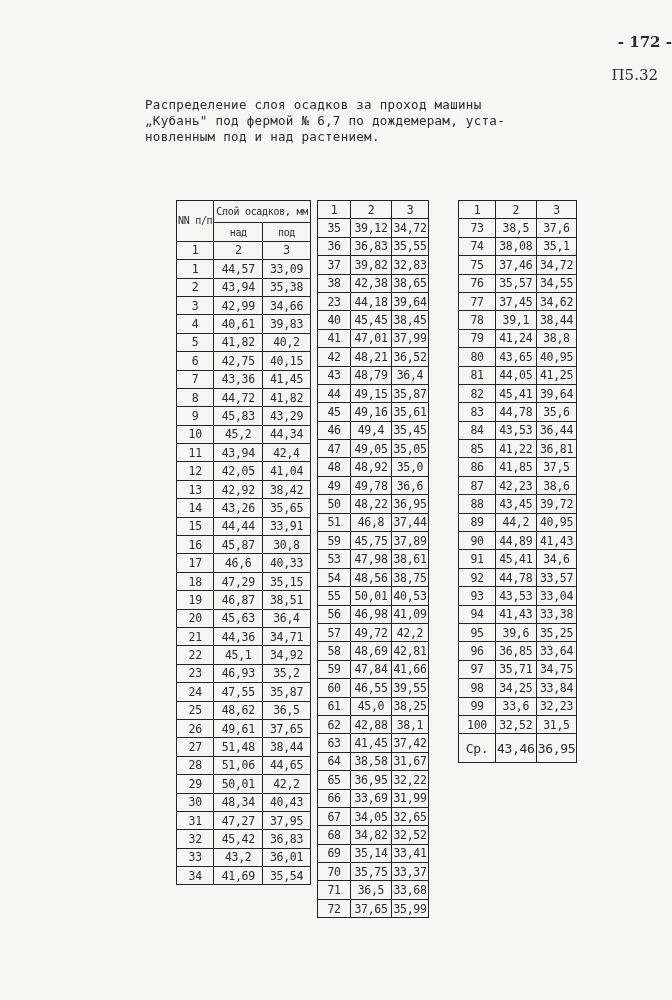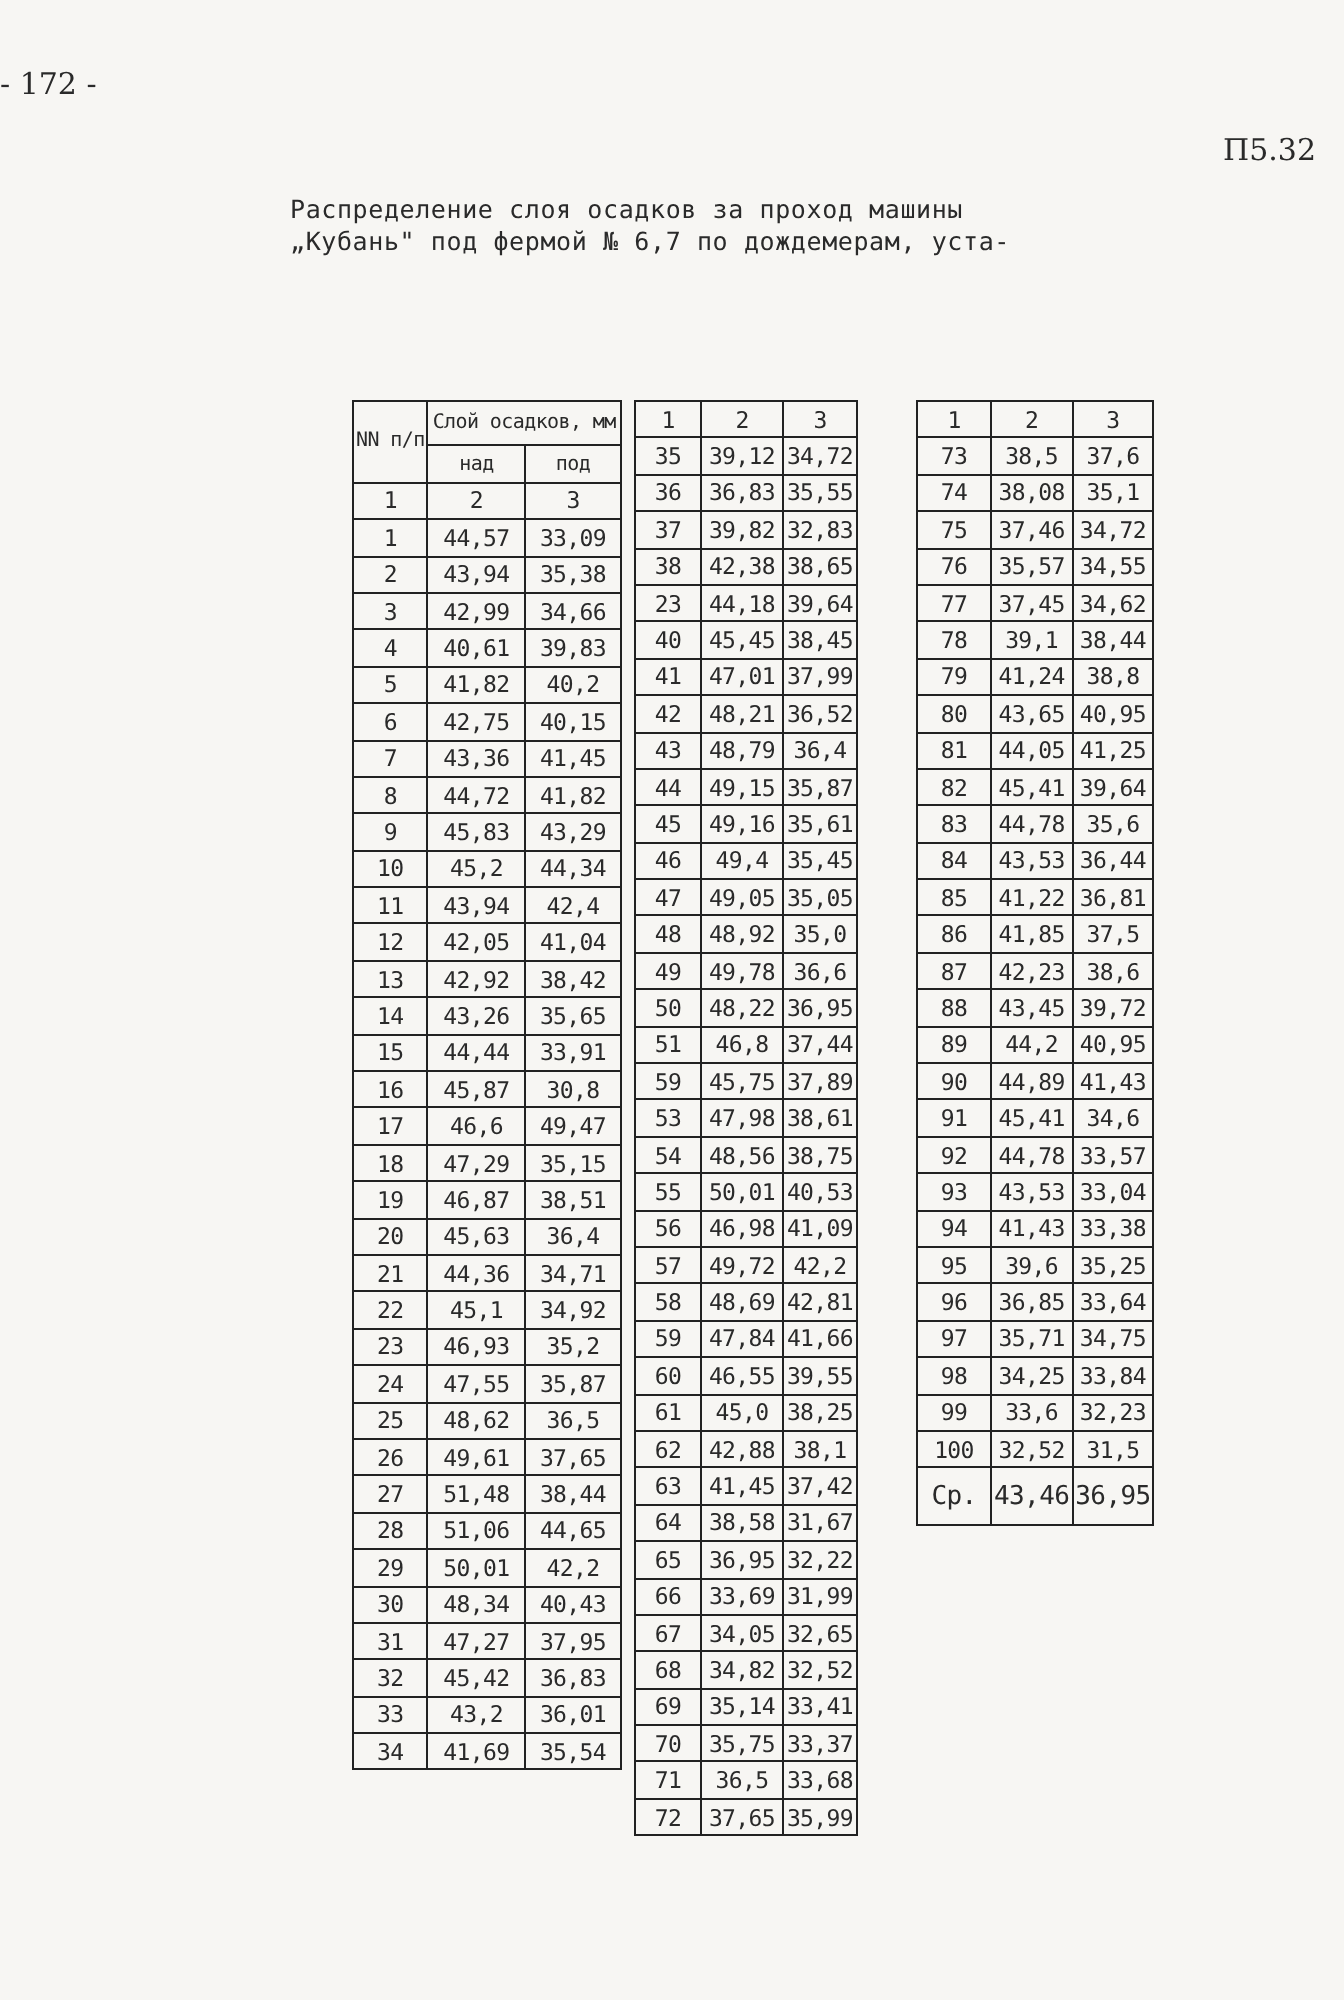--- a/index.html
+++ b/index.html
@@ -1,18 +1,18 @@
 <!DOCTYPE html>
 <html><head>
 <meta charset="utf-8">
 <style>
   html, body { margin:0; padding:0; }
   body { width:672px; height:1000px; background:#f7f6f3; position:relative; overflow:hidden;
          font-family:"DejaVu Sans Mono", "Liberation Mono", monospace; color:#2a2a2a; }
-  .pagenum { position:absolute; left:0; width:100%; top:33px; text-align:left; font-family:"DejaVu Serif", serif; font-size:15px; }
+  .pagenum { position:absolute; left:0; width:100%; top:33px; text-align:right; font-family:"DejaVu Serif", serif; font-size:15px;font-weight:bold; }
   .code { position:absolute; right:14px; top:66px; font-family:"DejaVu Serif", serif; font-size:15px;margin-left:27px; }
   .title { position:absolute; left:145px; top:97px; width:470px; font-size:12.5px; line-height:16px; letter-spacing:0.3px; text-transform:none; }
   .title .line { display:block; white-space:nowrap; }
   .title .sub { padding-left:58px; }
   table { position:absolute; border-collapse:collapse; font-size:11.5px; }
   td, th { border:1.3px solid #222; padding:0 1px; height:17.4px; text-align:center; font-weight:normal; white-space:nowrap; letter-spacing:-0.3px; }
   #t1 { left:176px; top:200px; }
   #t1 td.n { width:32px;margin-left:48px; } #t1 td.a { width:34px; } #t1 td.b { width:33px; }
   #t2 { left:317px; top:200px; }
   #t2 td.n { width:30px; } #t2 td.a { width:38px; } #t2 td.b { width:34px; }
@@ -23,20 +23,21 @@
   .date { height:28px; font-size:13px; }
 </style>
 </head>
 <body>
 
 <div class="pagenum">- 172 -</div>
 <div class="code">П5.32</div>
 <div class="title">
   <span class="line">Распределение слоя осадков за проход машины</span>
   <span class="line">„Кубань" под фермой № 6,7 по дождемерам, уста-</span>
+  <span class="line">новленным под и над растением.</span>
 </div>
 
 <table id="t1">
   <tbody>
       <tr>
     <td class="n hdrn" rowspan="2">NN п/п</td>
     <td class="hdr1" colspan="2">Слой осадков, мм</td>
   </tr>
   <tr>
     <td class="a hdrn">над</td>
@@ -125,21 +126,21 @@
         <td class="b">33,91</td>
       </tr>
       <tr>
         <td class="n">16</td>
         <td class="a">45,87</td>
         <td class="b">30,8</td>
       </tr>
       <tr>
         <td class="n">17</td>
         <td class="a">46,6</td>
-        <td class="b">49,47</td>
+        <td class="b">40,33</td>
       </tr>
       <tr>
         <td class="n">18</td>
         <td class="a">47,29</td>
         <td class="b">35,15</td>
       </tr>
       <tr>
         <td class="n">19</td>
         <td class="a">46,87</td>
         <td class="b">38,51</td>

